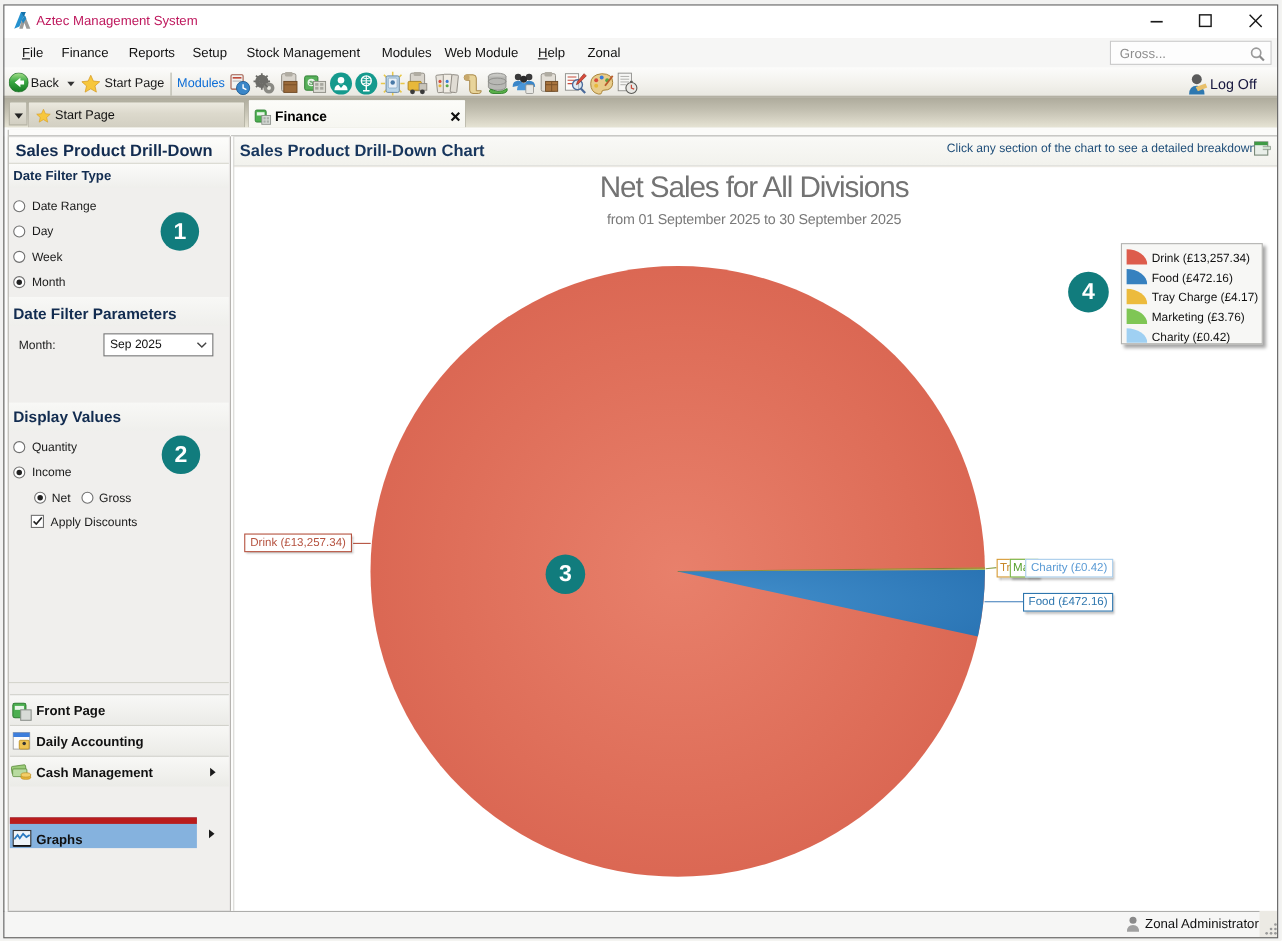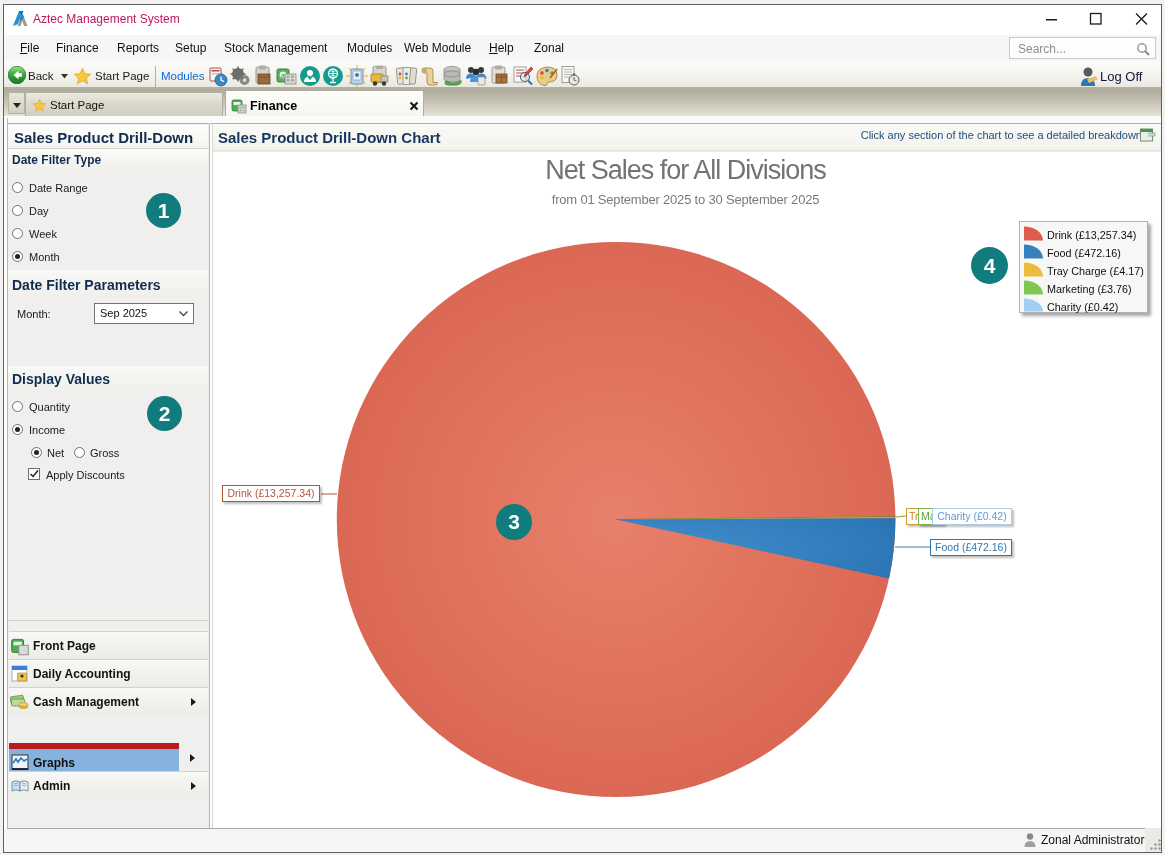--- a/index.html
+++ b/index.html
@@ -79,21 +79,21 @@
   <div class="mitem" style="left:19px"><u>F</u>ile</div>
   <div class="mitem" style="left:55px">Finance</div>
   <div class="mitem" style="left:116px">Reports</div>
   <div class="mitem" style="left:174px">Setup</div>
   <div class="mitem" style="left:223px">Stock Management</div>
   <div class="mitem" style="left:346px">Modules</div>
   <div class="mitem" style="left:403px">Web Module</div>
   <div class="mitem" style="left:488px"><u>H</u>elp</div>
   <div class="mitem" style="left:533px">Zonal</div>
   <div id="searchbox">
-      <span>Search...</span>
+      <span>Gross...</span>
     <svg style="position:absolute;right:4px;top:3px" width="16" height="16" viewBox="0 0 16 16">
       <circle cx="7" cy="7" r="4.2" fill="none" stroke="#9a9a9a" stroke-width="1.5"></circle>
       <path d="M10.2 10.2 L14 14" stroke="#8a8a8a" stroke-width="2"></path>
     </svg>
   </div>
 </div>
 
 <div id="toolbar">
   <svg style="position:absolute;left:7px;top:5px" width="18" height="18" viewBox="0 0 21 21">
     <defs>
@@ -346,29 +346,20 @@
     <svg class="nicon" style="position:absolute;left:2px;top:5px" width="19" height="18" viewBox="0 0 19 18">
       <rect x="1" y="1" width="16" height="14" fill="#eef4f8" stroke="#333" stroke-width="1"></rect>
       <path d="M2 9 L5 5 L7 8 L10 4 L13 7 L16 5" stroke="#2a7ac0" stroke-width="1.6" fill="none"></path>
       <path d="M1 15 L17 15" stroke="#111" stroke-width="1.6"></path>
     </svg>
     <div class="ntext">Graphs</div>
   </div>
   <div style="position:absolute;left:170px;top:626px;width:39px;height:28px">
       <div class="arrow" style="position:absolute;left:12px;top:10px;border-left:5.5px solid #1a1a1a;border-top:4.5px solid transparent;border-bottom:4.5px solid transparent;width:0;height:0"></div>
     </div>
-  <div class="nav" style="top:653px">
-    <svg class="nicon" style="position:absolute;left:2px;top:7px" width="19" height="14" viewBox="0 0 19 14">
-      <path d="M1 3 Q5 0.5 9 3 L9 12 Q5 9.5 1 12 Z" fill="#cfe0f0" stroke="#5a7aa0" stroke-width="0.8"></path>
-      <path d="M17 3 Q13 0.5 9 3 L9 12 Q13 9.5 17 12 Z" fill="#e8eef6" stroke="#5a7aa0" stroke-width="0.8"></path>
-      <path d="M3 5 L7 4 M3 7 L7 6 M11 4 L15 5 M11 6 L15 7" stroke="#7a9ac0" stroke-width="0.7"></path>
-    </svg>
-    <div class="ntext">Admin</div>
-    <div class="arrow"></div>
-  </div>
 </div>
 
 <div id="statusbar">
   <svg style="position:absolute;left:1022px;top:3px" width="14" height="16" viewBox="0 0 14 16">
     <circle cx="7" cy="4.5" r="3.2" fill="#8a8a8a"></circle>
     <path d="M1.5 15 Q1.5 9 7 9 Q12.5 9 12.5 15 Z" fill="#a0a0a0"></path>
   </svg>
   <div style="position:absolute;left:1040px;top:4px;font-size:12px;color:#111">Zonal Administrator</div>
   <svg style="position:absolute;left:1148px;top:9px" width="13" height="13">
     <circle cx="10.5" cy="2.5" r="1.2" fill="#999"></circle>

